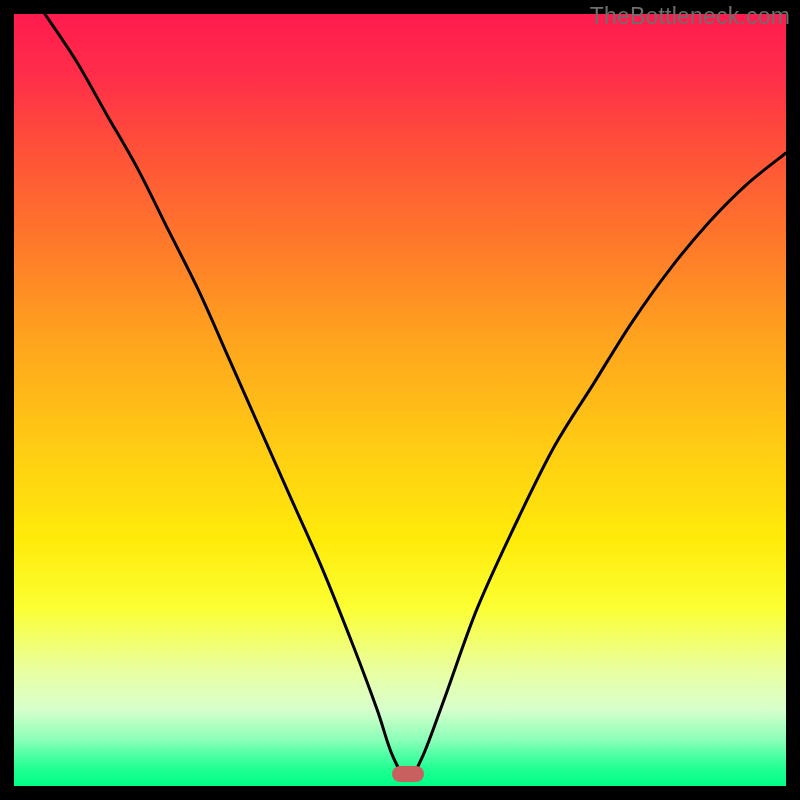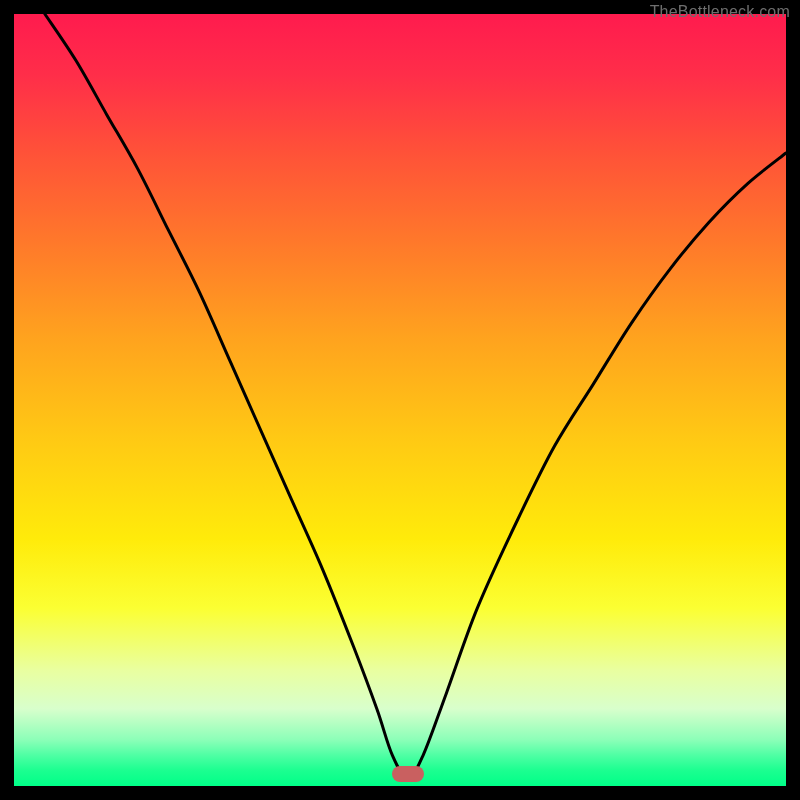--- a/index.html
+++ b/index.html
@@ -32,21 +32,21 @@
       #4fffa4 96%,
       #1bff90 98%,
       #00ff88 100%
     );
   }
   .watermark {
     position: absolute;
     top: 3px;
     right: 10px;
     font-family: Arial, Helvetica, sans-serif;
-    font-size: 16px;
+    font-size: 23px;
     color: #6e6e6e;
     font-weight: 500;
     letter-spacing: 0.2px;
   }
   svg.curve {
     position: absolute;
     left: 0;
     top: 0;
     width: 772px;
     height: 772px;

